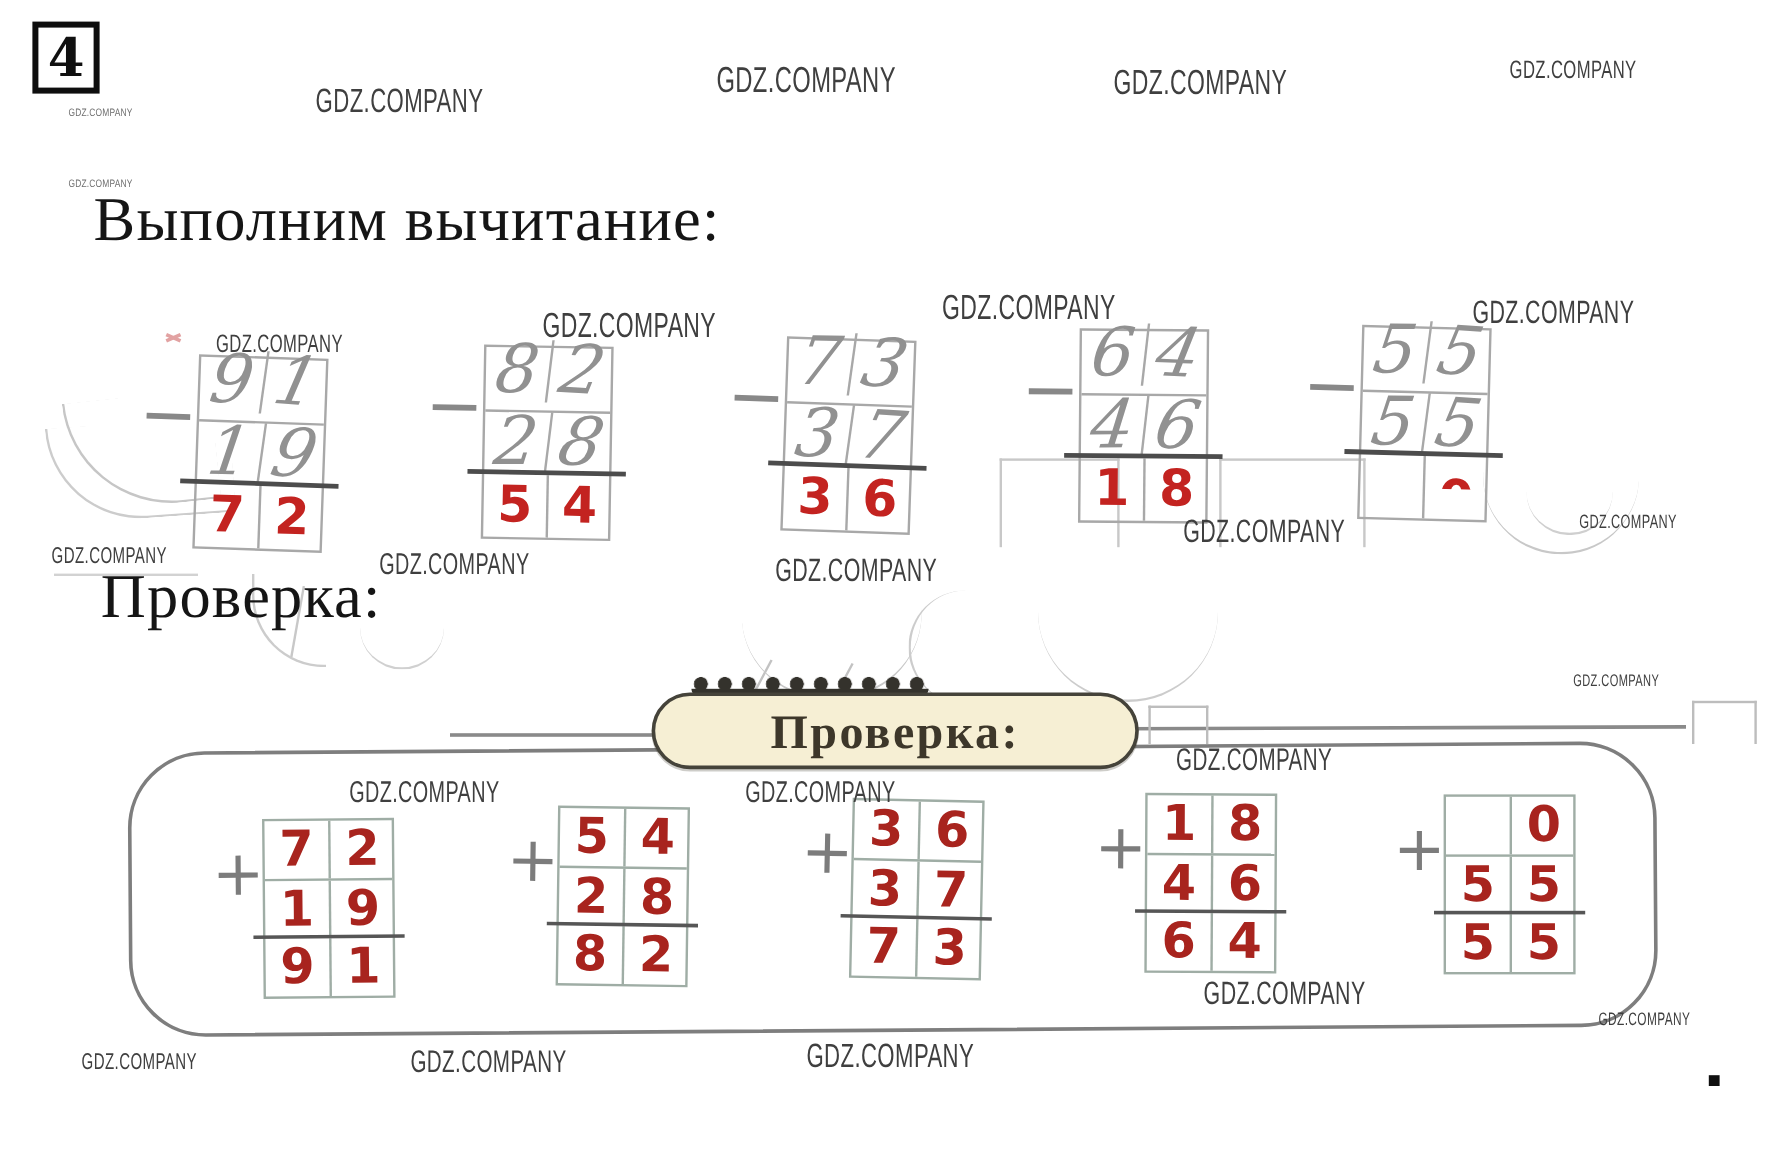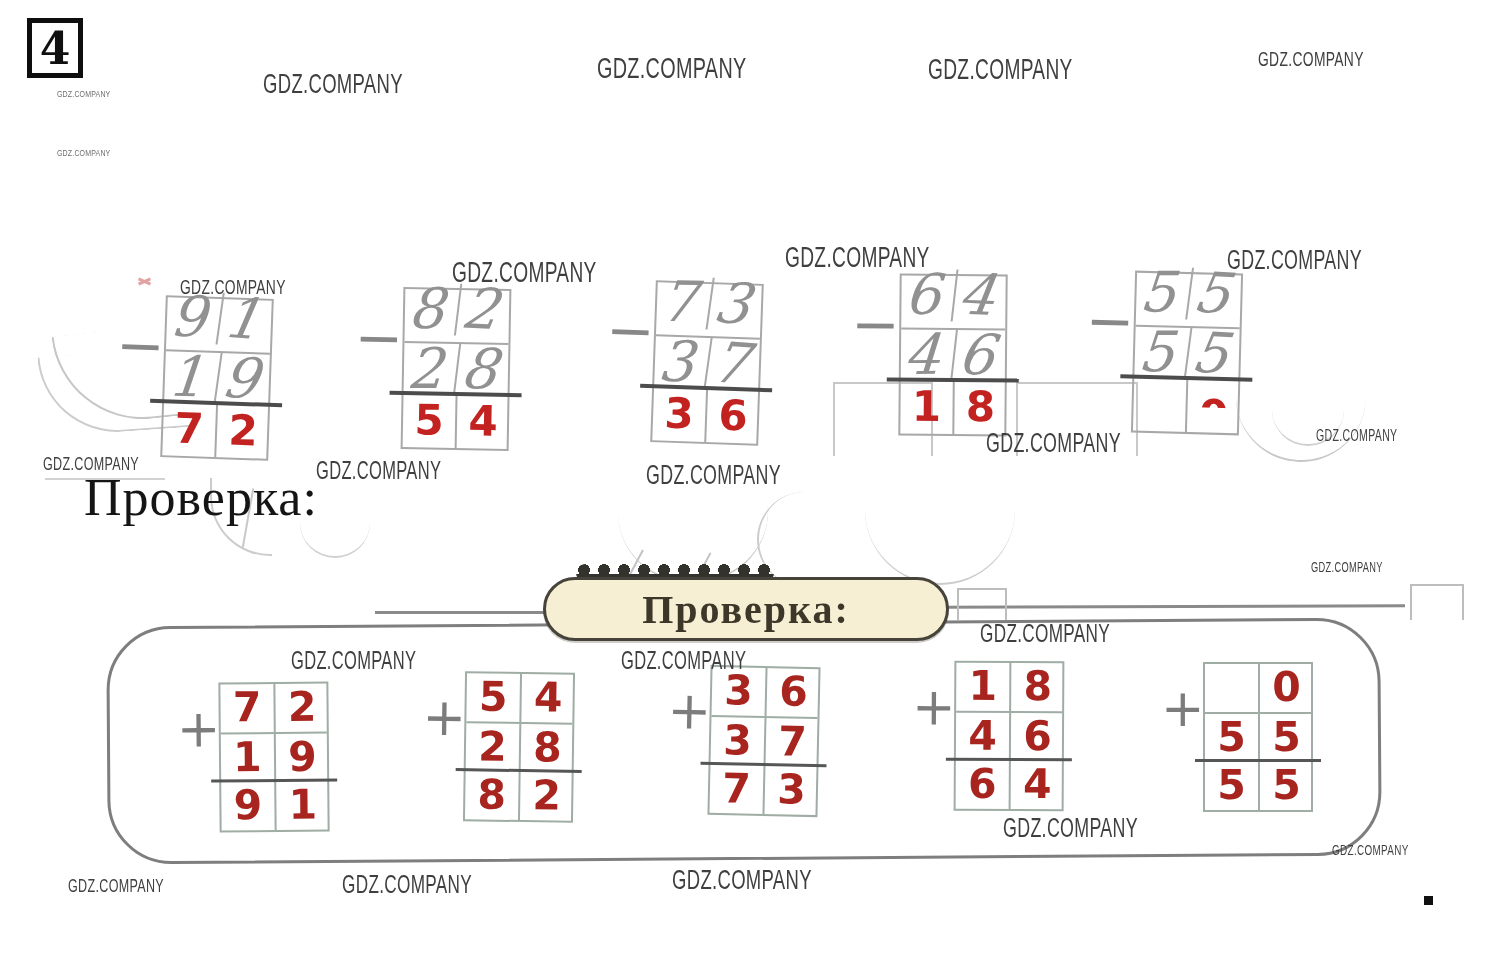--- a/index.html
+++ b/index.html
@@ -68,20 +68,21 @@
 </style>
 </head>
 <body>
 
 <div class="canvas">
 
   <div class="numbox">
     <span>4</span>
   </div>
 
+  <div class="h-title" style="left:78px;top:158px;font-size:52px;">Выполним вычитание:</div>
   <div class="h-title" style="left:84px;top:472px;font-size:52px;">Проверка:</div>
 
   <span class="wm sm" style="left:57px;top:90px;font-size:9px;">GDZ.COMPANY</span>
   <span class="wm sm" style="left:57px;top:149px;font-size:9px;">GDZ.COMPANY</span>
   <span class="wm" style="left:263px;top:70px;font-size:28px;">GDZ.COMPANY</span>
   <span class="wm" style="left:597px;top:53px;font-size:30px;">GDZ.COMPANY</span>
   <span class="wm" style="left:928px;top:55px;font-size:29px;">GDZ.COMPANY</span>
   <span class="wm" style="left:1258px;top:48px;font-size:21px;">GDZ.COMPANY</span>
   <span class="wm" style="left:180px;top:276px;font-size:21px;">GDZ.COMPANY</span>
   <span class="wm" style="left:452px;top:258px;font-size:29px;">GDZ.COMPANY</span>

